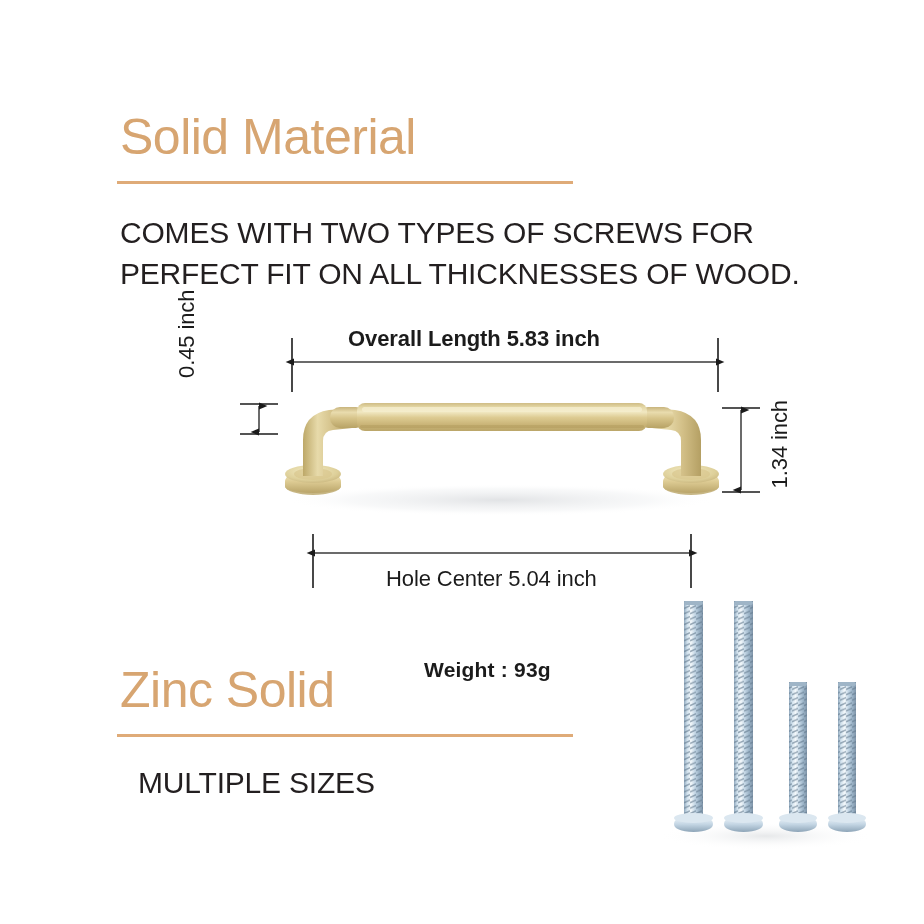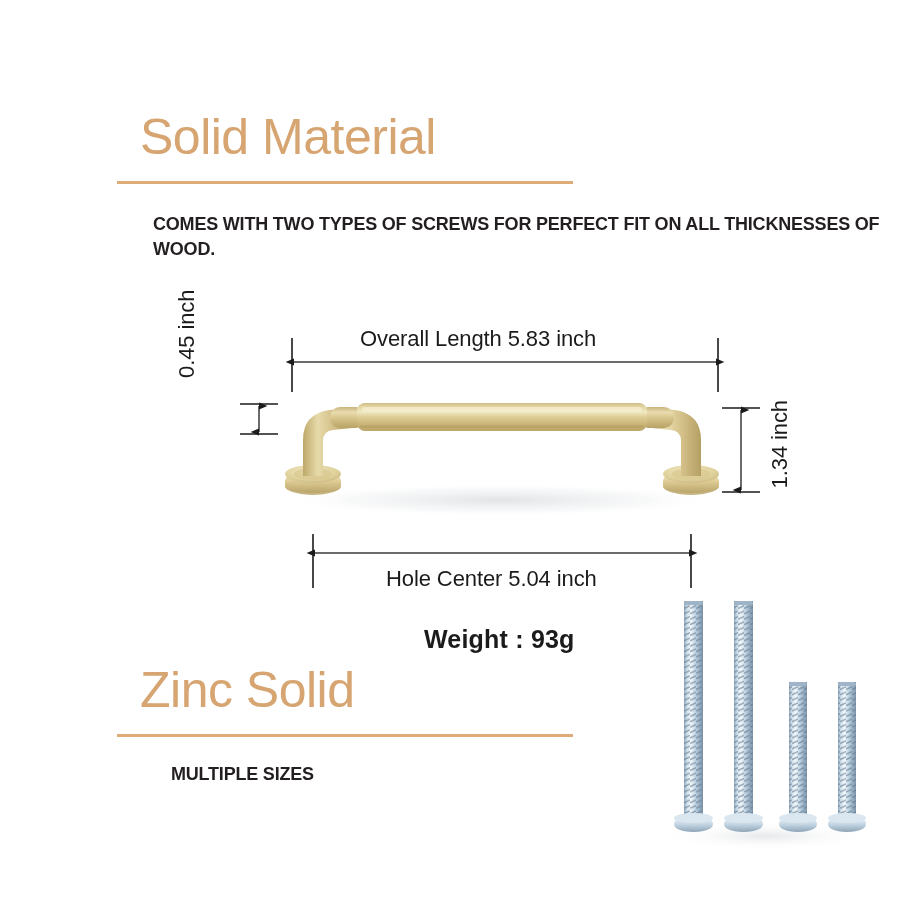--- a/index.html
+++ b/index.html
@@ -21,44 +21,42 @@
   
   .section-heading {
     position: absolute;
     font-family: "Liberation Sans", sans-serif;
     font-weight: 400;
     font-size: 50px;
     line-height: 1;
     letter-spacing: -0.5px;
     color: #d7a571;
     white-space: nowrap;
-    margin-left: 20px;
   }
   #heading-solid { left: 120px; top: 112px; }
   #heading-zinc  { left: 120px; top: 665px; }
 
   .section-divider {
     position: absolute;
     left: 117px;
     width: 456px;
     height: 3px;
     background: #dfab78;
   }
   #divider-solid { top: 181px; }
   #divider-zinc  { top: 734px; }
 
   .section-body {
     position: absolute;
     font-family: "Liberation Sans", sans-serif;
-    font-weight: 700;
-    font-size: 18px;
+    font-weight: 400;
+    font-size: 30px;
     line-height: 1.38;
     letter-spacing: -0.2px;
     color: #231f20;
-    margin-left: 33px;
   }
   #body-solid { left: 120px; top: 212px; width: 740px; }
   #body-zinc  { left: 138px; top: 762px; width: 500px; }
 
   
   #diagram {
     position: absolute;
     left: 0;
     top: 0;
     width: 924px;
@@ -68,21 +66,21 @@
   .dim-label {
     position: absolute;
     font-family: "Liberation Sans", sans-serif;
     font-weight: 400;
     font-size: 22px;
     color: #1b1b1b;
     white-space: nowrap;
     letter-spacing: -0.1px;
   }
   #label-overall {
-    left: 360px; top: 326px;
+    left: 348px; top: 326px; font-weight: bold;
   }
   #label-hole {
     left: 378px; top: 566px; margin-left: 8px;
   }
   #label-045 {
     left: 199px; top: 379px;
     transform: rotate(-90deg);
     transform-origin: left top;
     transform: rotate(-90deg) translate(-100%, 0);
   }
@@ -93,24 +91,24 @@
   }
   #label-134 {
     left: 767px; top: 400px;
     writing-mode: vertical-rl;
     transform: rotate(180deg);
   }
 
   .weight-label {
     position: absolute;
     left: 424px;
-    top: 625px;
+    top: 658px;
     font-family: "Liberation Sans", sans-serif;
     font-weight: 700;
-    font-size: 25px;
+    font-size: 21px;
     letter-spacing: 0.2px;
     color: #1b1b1b;
     white-space: nowrap;
   }
 
   
   #screws {
     position: absolute;
     left: 648px;
     top: 588px;

